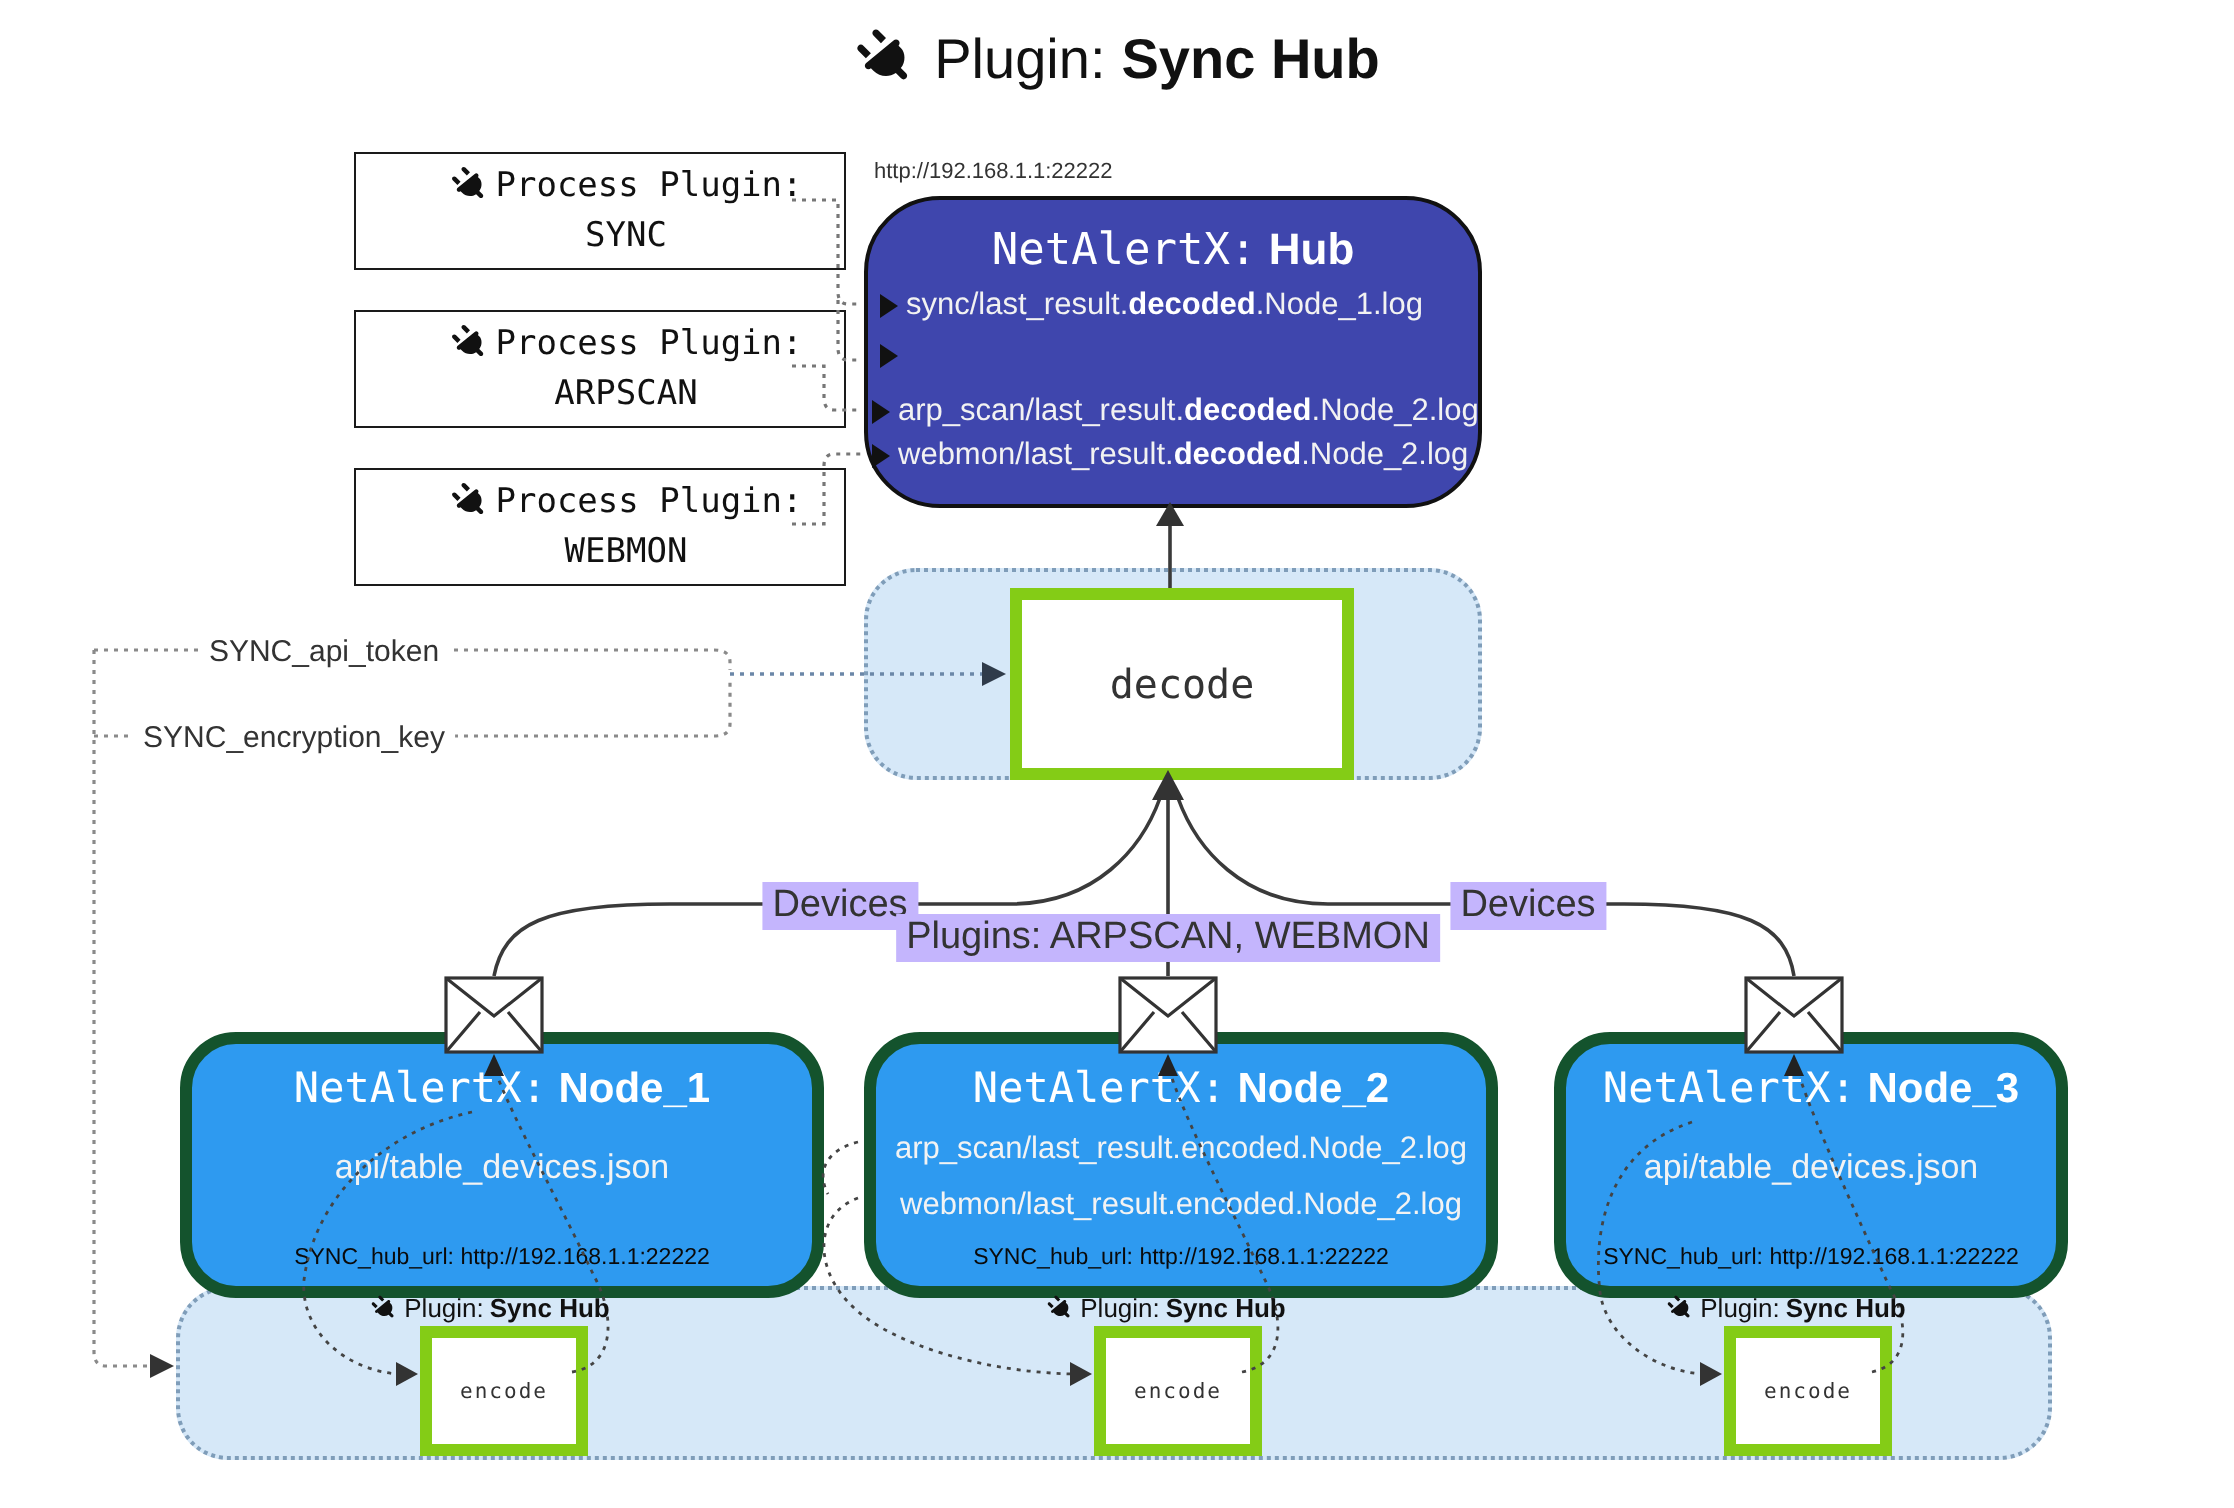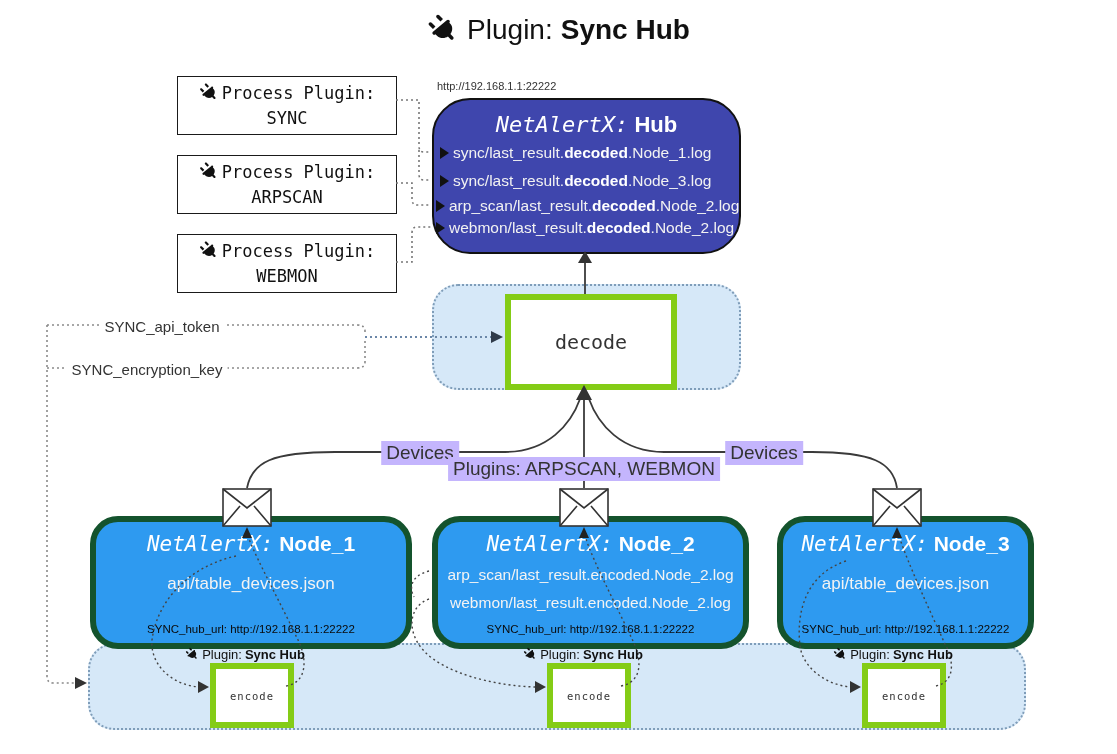--- a/index.html
+++ b/index.html
@@ -9,27 +9,27 @@
   .ctr{transform:translate(-50%,-50%);}
   svg.layer{position:absolute;left:0;top:0;pointer-events:none;z-index:5;}
   .plug{display:inline-block;vertical-align:middle;}
   
   .title-row{left:0;top:14px;width:1117px;display:flex;justify-content:center;align-items:center;gap:8px;
              font-size:28px;color:#111;}
   .title-row .bold{font-weight:700;}
   
   .pbox{width:218px;height:57px;background:#fff;border:1.6px solid #1a1a1a;z-index:2;
         display:flex;flex-direction:column;justify-content:center;align-items:center;
-        font-family:"DejaVu Sans Mono", monospace;font-size:17px;color:#111;line-height:1.45;}
+        font-family:"DejaVu Sans Mono", monospace;font-size:17px;color:#111;line-height:1.45;padding-left:26px;}
   .pbox .row1{display:flex;align-items:center;gap:3px;}
   
   .hub{left:432px;top:98px;width:305px;height:152px;background:#3f46ad;border:2px solid #111;
        border-radius:38px;z-index:2;}
   .hub-title{left:0;top:12px;width:100%;text-align:center;color:#fff;font-size:22px;white-space:nowrap;}
-  .mono{font-family:"DejaVu Sans Mono", monospace;font-style:italic;}
+  .mono{font-family:"DejaVu Sans Mono", monospace;}
   .hub-title .bold{font-weight:700;font-family:"Liberation Sans", sans-serif;}
   .log{left:6px;width:296px;color:#f2f2f2;font-size:15.5px;white-space:nowrap;display:flex;align-items:center;text-align:center;}
   .log b{color:#fff;}
   .tri{width:0;height:0;border-left:9px solid #111;border-top:6px solid transparent;
        border-bottom:6px solid transparent;display:inline-block;margin-right:4px;flex:0 0 auto;}
   .hub-url{left:437px;top:80px;width:300px;text-align:left;font-size:11px;color:#333;z-index:2;}
   
   .panel{background:#d6e8f8;border:2px dotted #7f9db9;border-radius:26px;z-index:1;}
   .wbox{background:#fff;border:6px solid #84cc16;z-index:2;display:flex;align-items:center;justify-content:center;
         font-family:"DejaVu Sans Mono", monospace;color:#333;}
@@ -102,21 +102,20 @@
     <div class="abs hub-title">
       <span class="mono">NetAlertX:</span>
       <span class="bold">Hub</span>
     </div>
     <div class="abs log" style="top:44px;">
       <span class="tri"></span>
       <span><span>sync/last_result.</span><b>decoded</b><span>.Node_1.log</span></span>
     </div>
     <div class="abs log" style="top:72px;">
       <span class="tri"></span>
-      <span><span>sync/last_result.</span><b>decoded</b><span>.Node_3.log</span></span>
     </div>
     <div class="abs log" style="top:97px;left:2px;">
       <span class="tri"></span>
       <span><span>arp_scan/last_result.</span><b>decoded</b><span>.Node_2.log</span></span>
     </div>
     <div class="abs log" style="top:119px;left:2px;">
       <span class="tri"></span>
       <span><span>webmon/last_result.</span><b>decoded</b><span>.Node_2.log</span></span>
     </div>
   </div>

